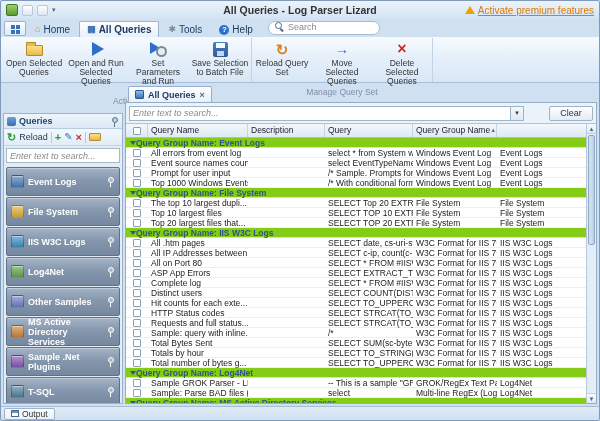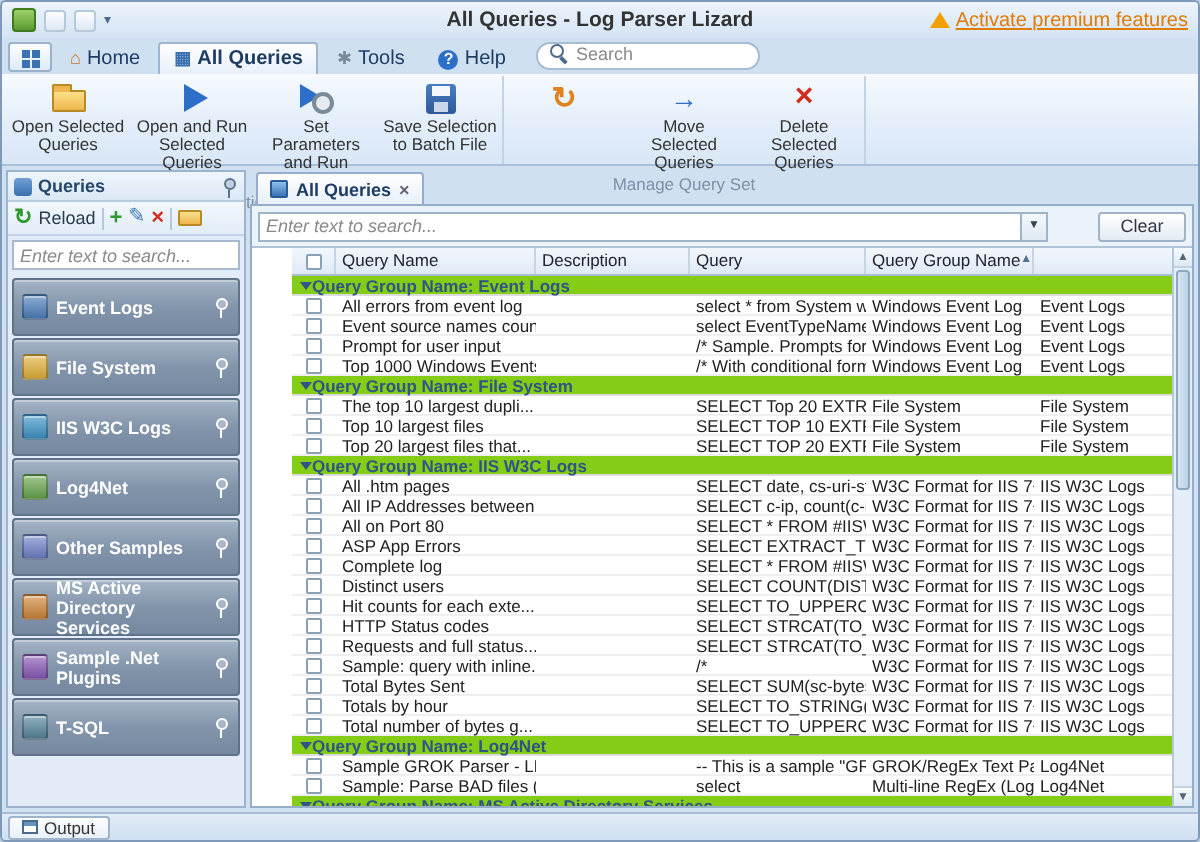--- a/index.html
+++ b/index.html
@@ -54,21 +54,21 @@
   .i-save::before { content:''; position:absolute; top:1px; left:3px; right:3px; height:5px; background:#f4f8fc; }
   .i-save::after { content:''; position:absolute; bottom:1px; left:4px; width:7px; height:5px; background:#c8d8ea; }
   .g-reload { color:#e2821e; font-size:15px; font-weight:bold; line-height:15px; }
   .g-move { color:#2d6fc8; font-size:14px; font-weight:bold; line-height:14px; }
   .g-delete { color:#d22c1e; font-size:16px; font-weight:bold; line-height:14px; }
 
   
   .body { flex:1; display:flex; min-height:0; padding:2px; gap:2px; }
 
   
-  .sidebar { width:120px; flex:none; background:#e1ecf8; border:1px solid #9db3cc; display:flex; flex-direction:column; }
+  .sidebar { width:120px; flex:none; background:#e1ecf8; border:1px solid #9db3cc; display:flex; flex-direction:column;margin-top:28px; }
   .panel-header { height:15px; flex:none; display:flex; align-items:center; gap:3px; padding:0 3px; background:linear-gradient(#eef5fc,#dae8f5); border-bottom:1px solid #b9cbdf; font-weight:bold; color:#25476b; }
   .panel-ic { width:9px; height:9px; border-radius:2px; background:linear-gradient(#6fa0d4,#3a6fb0); flex:none; }
   .spacer { flex:1; }
   .pin { width:8px; height:11px; position:relative; flex:none; cursor:pointer; }
   .pin::before { content:''; position:absolute; top:1px; left:1px; width:4px; height:4px; border:1px solid #fff; border-radius:50%; background:rgba(255,255,255,.3); }
   .pin::after { content:''; position:absolute; top:7px; left:3px; width:1px; height:4px; background:#fff; }
   .pin.dark::before { border-color:#5a7490; background:rgba(90,116,144,.25); }
   .pin.dark::after { background:#5a7490; }
   .side-toolbar { height:17px; flex:none; display:flex; align-items:center; gap:3px; padding:0 3px; border-bottom:1px solid #c4d4e6; background:linear-gradient(#f2f7fc,#e2edf8); }
   .tb-btn { display:flex; align-items:center; gap:3px; cursor:pointer; }
@@ -93,21 +93,21 @@
   .doc-tab-ic { width:9px; height:9px; background:linear-gradient(#8fc0ea,#3a72b4); border:1px solid #2a5a94; border-radius:1px; }
   .doc-close { color:#667; font-weight:bold; font-size:9px; cursor:pointer; }
   .doc { flex:1; border:1px solid #96adc8; background:#eaf2fa; display:flex; flex-direction:column; min-height:0; }
   .filter-row { height:20px; flex:none; display:flex; align-items:center; gap:5px; padding:0 3px; }
   .combo { flex:1; height:15px; background:#fff; border:1px solid #a0b4c8; display:flex; align-items:center; }
   .combo .ph { flex:1; padding:0 3px; overflow:hidden; white-space:nowrap; }
   .combo-btn { width:13px; height:100%; border-left:1px solid #a0b4c8; background:linear-gradient(#f4f8fc,#dfe9f3); display:flex; align-items:center; justify-content:center; font-size:6px; color:#345; cursor:pointer; }
   .clear-btn { width:44px; height:15px; border:1px solid #9fb2c6; border-radius:2px; background:linear-gradient(#ffffff,#e3ebf3); display:flex; align-items:center; justify-content:center; color:#334; cursor:pointer;margin-left:20px; }
 
   .grid-area { flex:1; display:flex; min-height:0; }
-  .grid { flex:1; display:flex; flex-direction:column; background:#fff; border-top:1px solid #b0c2d6; min-width:0;padding-left:20px; }
+  .grid { flex:1; display:flex; flex-direction:column; background:#fff; border-top:1px solid #b0c2d6; min-width:0; }
   .ghead { height:14px; flex:none; display:grid; grid-template-columns:22px 100px 77px 88px 84px 1fr; background:linear-gradient(#f2f7fc,#dfeaf5); border-bottom:1px solid #a8bcd2; }
   .hcell { border-right:1px solid #c6d4e4; padding:0 3px; line-height:13px; font-size:8.5px; color:#223; white-space:nowrap; overflow:hidden; display:flex; align-items:center; }
   .hcell.cb { justify-content:center; padding:0; }
   .sort { margin-left:auto; font-size:6px; color:#55708c; }
   .grid-rows { flex:1; overflow:hidden; }
   .drow { height:10px; display:grid; grid-template-columns:22px 100px 77px 88px 84px 1fr; align-items:center; border-bottom:1px solid #efefef; cursor:default; }
   .cell { padding:0 3px; font-size:8.5px; line-height:10px; white-space:nowrap; overflow:hidden; color:#222; }
   .cell.cb { display:flex; justify-content:center; padding:0; }
   .checkbox { width:8px; height:8px; border:1px solid #8aa0b6; background:#fff; border-radius:1px; cursor:pointer; }
   .grow { height:10px; display:flex; align-items:center; gap:0; padding-left:4px; font-size:8.5px; font-weight:bold; color:#2f5486; border-bottom:1px solid #dcdcdc; background:#84cc16; cursor:pointer;text-align:center; }
@@ -198,20 +198,21 @@
           </div>
         </div>
         <div class="rgroup-caption">Actions</div>
       </div>
       <div class="rgroup">
         <div class="rgroup-buttons">
           <div class="rbtn">
             <div class="ricon">
               <span class="g-reload">↻</span>
             </div>
+            <div class="rbtn-label">Reload Query Set</div>
           </div>
           <div class="rbtn">
             <div class="ricon">
               <span class="g-move">→</span>
             </div>
             <div class="rbtn-label">Move Selected Queries</div>
           </div>
           <div class="rbtn">
             <div class="ricon">
               <span class="g-delete">×</span>

